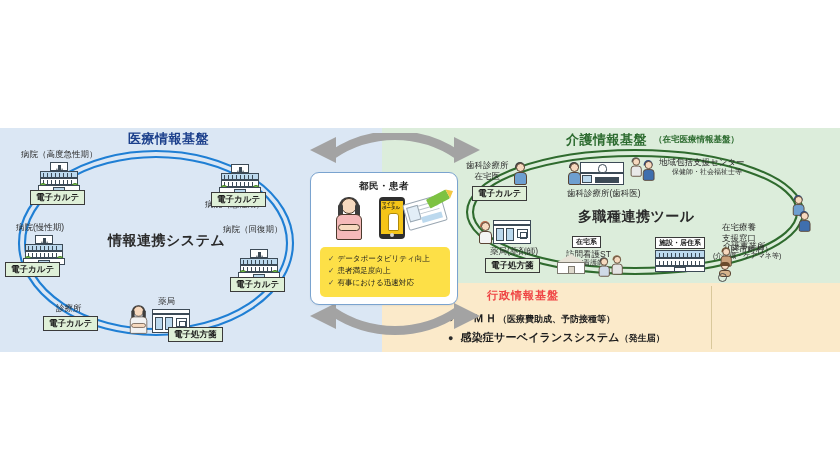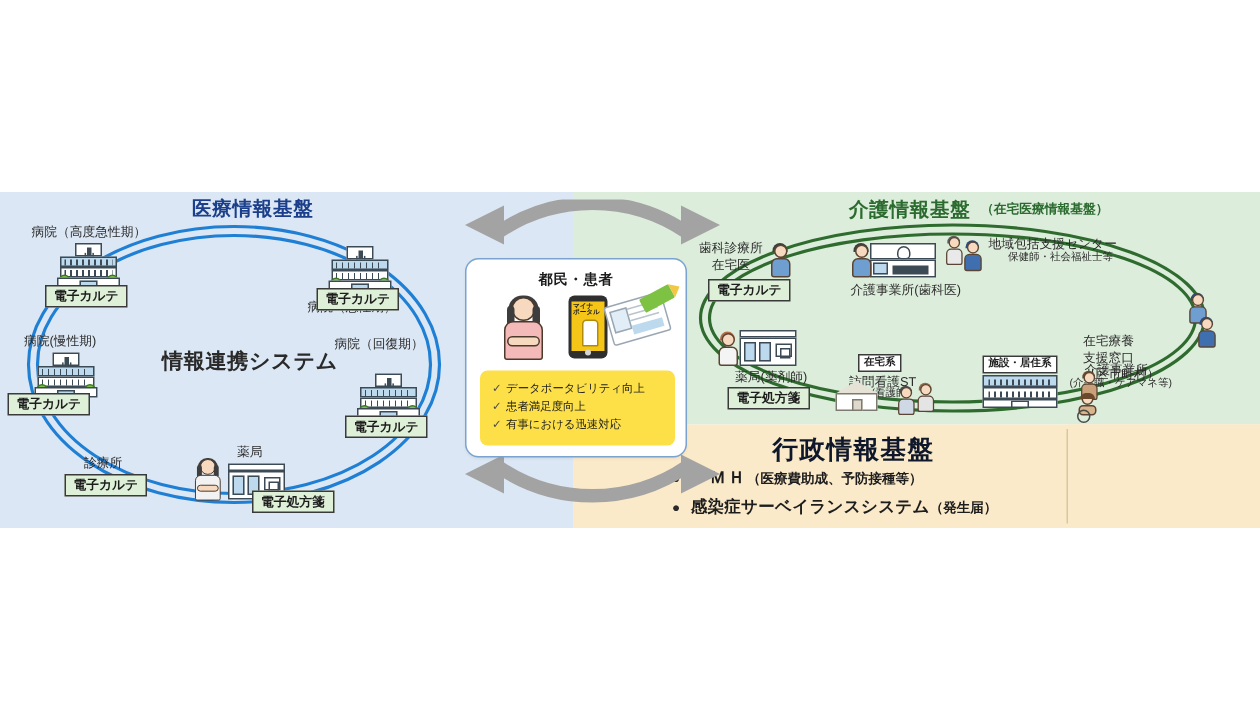--- a/index.html
+++ b/index.html
@@ -18,21 +18,21 @@
   #care-panel{left:382px;top:128px;width:458px;height:155px;background:#dceddb;}
   #admin-panel{left:382px;top:283px;width:458px;height:69px;background:#fbeaca;}
   #admin-sub-panel{position:absolute;left:712px;top:283px;width:128px;height:69px;background:#fbeaca;}
   #admin-divider{position:absolute;left:711px;top:286px;width:1px;height:63px;background:#d9c89b;}
 
   
   .ttl{position:absolute;font-weight:bold;white-space:nowrap;}
   #medical-title{left:128px;top:130px;font-size:13px;color:#1b3f8b;letter-spacing:.5px;}
   #care-title{left:566px;top:131px;font-size:13px;color:#2c6b2f;letter-spacing:.5px;}
   #care-title-sub{position:absolute;left:654px;top:134px;font-size:8.5px;font-weight:bold;color:#2c6b2f;white-space:nowrap;}
-  #admin-title{left:487px;top:288px;font-size:17px;color:#0f172a;letter-spacing:1px;margin-left:28px;}
+  #admin-title{left:487px;top:288px;font-size:11px;color:#ef4444;letter-spacing:1px;}
 
   #medical-center-label{position:absolute;left:108px;top:232px;font-size:14px;font-weight:bold;color:#2a2a2a;white-space:nowrap;letter-spacing:.5px;}
   #care-center-label{position:absolute;left:578px;top:208px;font-size:14px;font-weight:bold;color:#2a2a2a;white-space:nowrap;letter-spacing:.5px;}
 
   
   svg.ring{position:absolute;overflow:visible;pointer-events:none;}
   #medical-ring{left:6px;top:140px;}
   #care-ring{left:460px;top:142px;}
 
   
@@ -249,20 +249,21 @@
   <div class="panel" id="care-panel"></div>
 
   <div class="ttl" id="care-title">介護情報基盤</div>
   <div id="care-title-sub">（在宅医療情報基盤）</div>
 
   <svg class="ring" id="care-ring" width="350" height="140" viewBox="0 0 350 140">
     <ellipse cx="175" cy="70" rx="168" ry="62" fill="none" stroke="#2f6b2e" stroke-width="2.1"></ellipse>
     <ellipse cx="175" cy="70" rx="162" ry="56" fill="none" stroke="#2f6b2e" stroke-width="2.1"></ellipse>
   </svg>
 
+  <div id="care-center-label">多職種連携ツール</div>
 
   <div class="nlabel c" style="left:466px;top:160px;line-height:1.3;white-space:pre;">歯科診療所
 在宅医</div>
   <div class="person" style="left:512px;top:163px;">
     <div class="hair" style="background:#3d3d3d;"></div>
       <div class="head"></div>
     <div class="body" style="background:#6e9fd0;"></div>
   </div>
   <div class="tagbox green" style="left:472px;top:186px;">電子カルテ</div>
 
@@ -270,21 +271,21 @@
     <div class="up"></div>
       <div class="tooth"></div>
       <div class="lo"></div>
       <div class="blu"></div>
   </div>
   <div class="person" style="left:566px;top:163px;">
     <div class="hair" style="background:#3d3d3d;"></div>
       <div class="head"></div>
     <div class="body" style="background:#6e9fd0;"></div>
   </div>
-  <div class="nlabel" style="left:567px;top:188px;">介護事業所(歯科医)</div>
+  <div class="nlabel" style="left:567px;top:188px;">歯科診療所(歯科医)</div>
 
   <div class="person" style="left:629px;top:158px;transform:scale(.85);transform-origin:top left;">
     <div class="hair" style="background:#5d5d5d;"></div>
       <div class="head"></div>
     <div class="body" style="background:#e9e9e9;"></div>
   </div>
   <div class="person" style="left:641px;top:161px;transform:scale(.9);transform-origin:top left;">
     <div class="hair" style="background:#2f4a7a;"></div>
       <div class="head"></div>
     <div class="body" style="background:#3f6fae;"></div>

